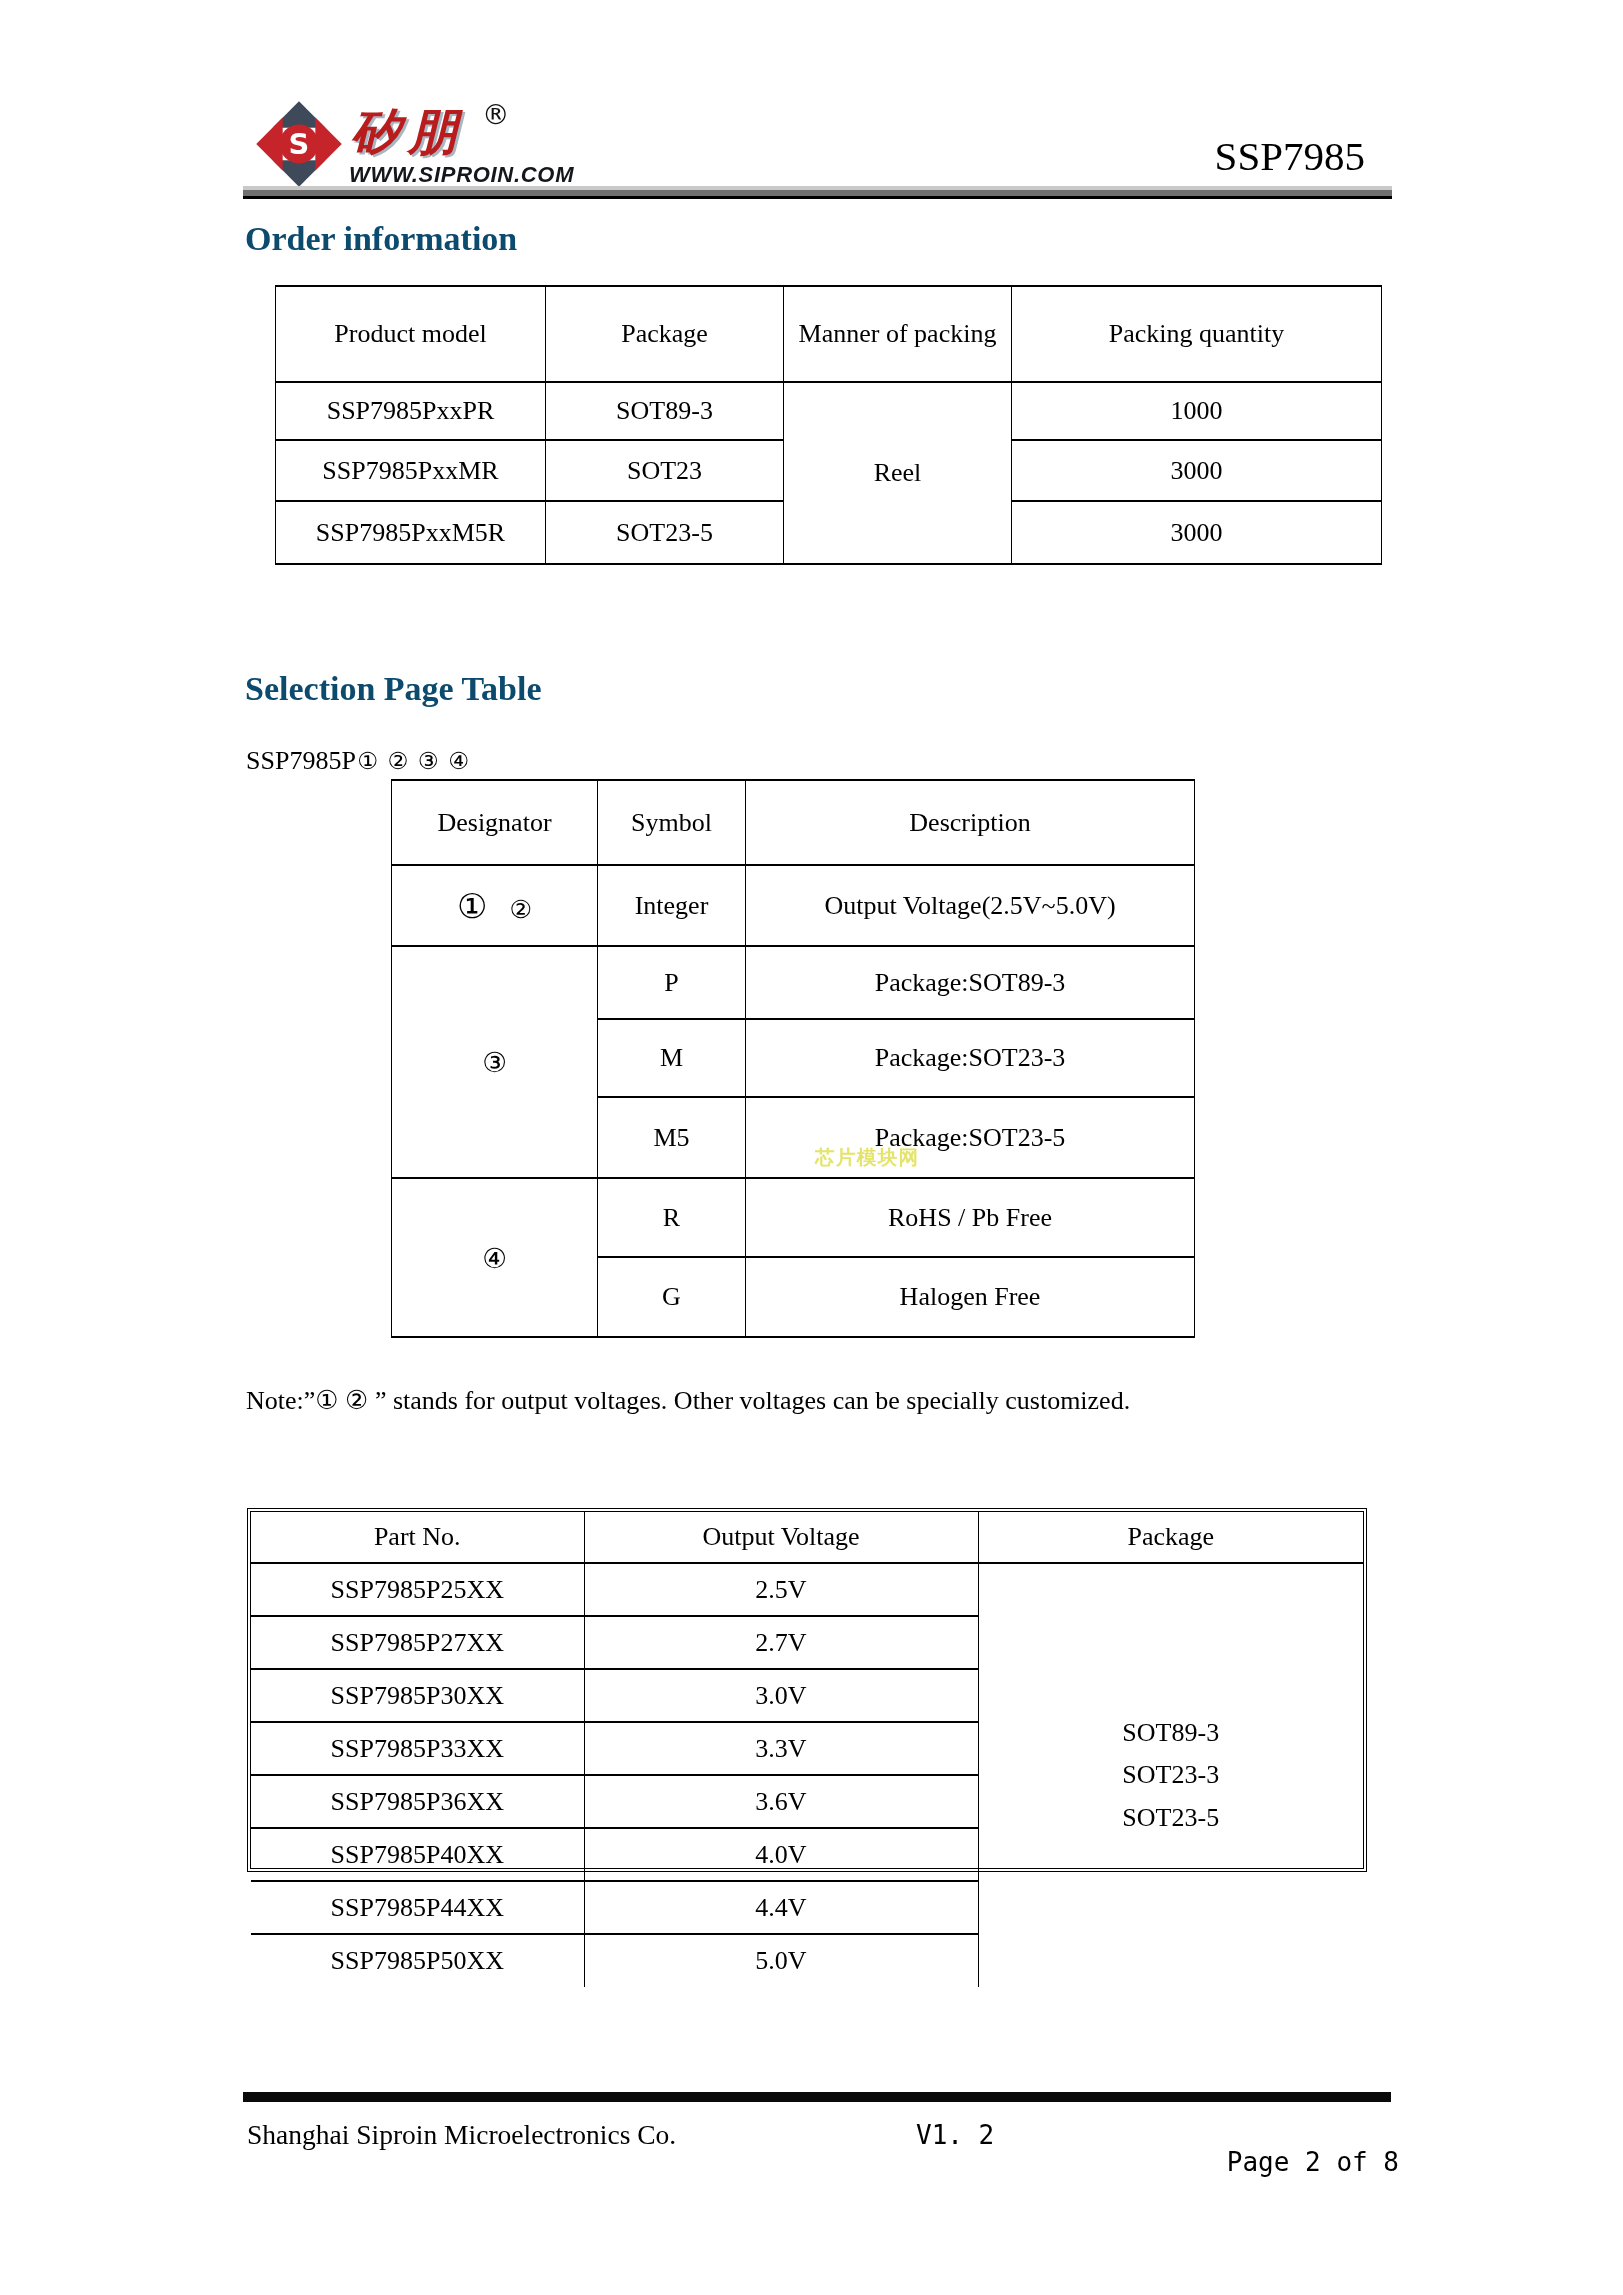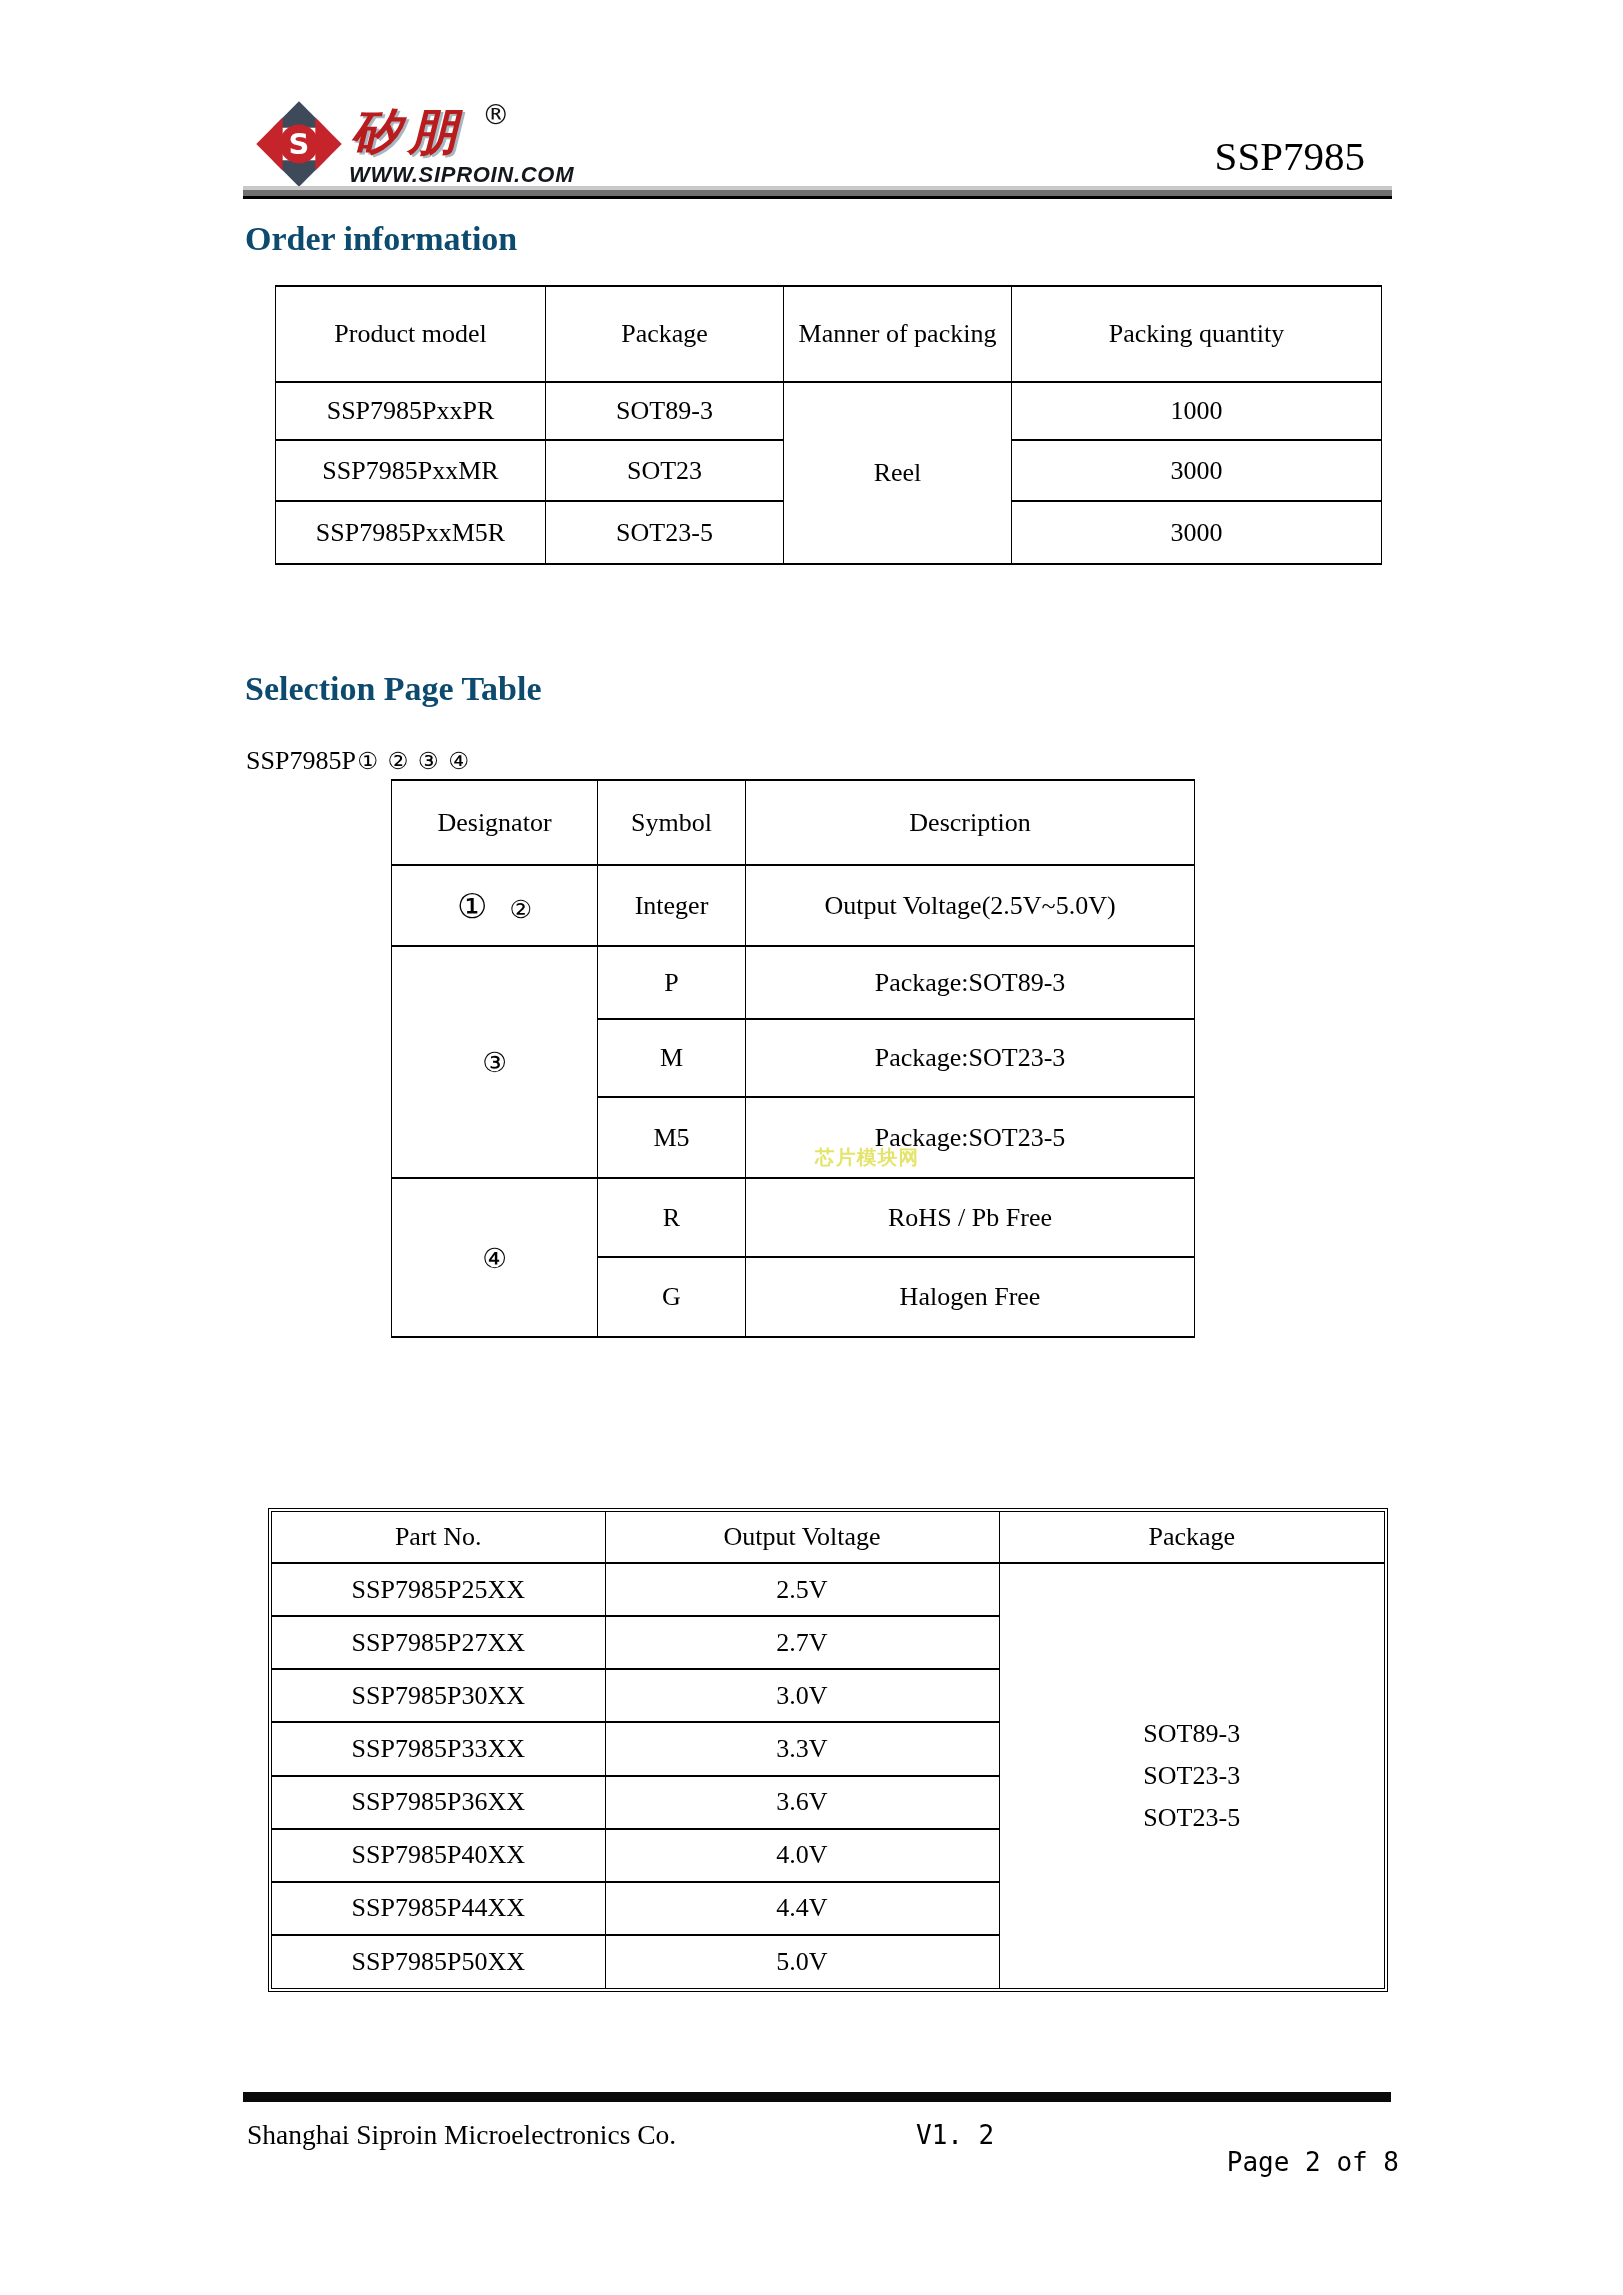--- a/index.html
+++ b/index.html
@@ -42,21 +42,21 @@
   .t1 td{border:1.3px solid #000; border-top-width:2.6px; border-bottom-width:2.6px;}
   .t1 .wrapcell{line-height:1.75;}
   
   .t2{position:absolute; left:391px; top:779px; width:803px;}
   .t2 td{border:1.3px solid #000; border-top-width:2.6px; border-bottom-width:2.6px;}
   .t2 tr:first-child td{border-top-width:2px;}
   .circ-big{font:34px "DejaVu Sans",sans-serif;}
   .circ-sm{font:25px "DejaVu Sans",sans-serif; margin-left:22px;}
   .circ-mid{font:27.5px "DejaVu Sans",sans-serif;}
   
-  .t3wrap{position:absolute; left:268px; top:1508px; width:1120px; height:484px; border:4.6px double #000; box-sizing:border-box;}
+  .t3wrap{position:absolute; left:247px; top:1508px; width:1120px; height:364px; border:4.6px double #000; box-sizing:border-box;}
   .t3t{width:100%; height:100%;}
   .t3t td{border:1.3px solid #000; border-top-width:2px; border-bottom-width:2px;}
   .t3t tr:first-child td{border-top:0;}
   .t3t tr td:first-child{border-left:0;}
   .t3t td:last-child{border-right:0;}
   .t3t tr:last-child td{border-bottom:0;}
   .t3t td.pkgcell{border-right:0; border-bottom:0; line-height:1.62;}
   
   .watermark{position:absolute; left:783px; top:1144px; font:bold 19.6px "DejaVu Sans",sans-serif;
     color:var(--watermark); letter-spacing:1.3px;margin-left:32px;}
@@ -165,20 +165,21 @@
     </tr>
     <tr style="height:80px">
       <td>G</td>
       <td>Halogen Free</td>
     </tr>
   </tbody>
     </table>
 
   <div class="watermark">芯片模块网</div>
 
+  <div class="note-line">Note:”① ② ” stands for output voltages. Other voltages can be specially customized.</div>
 
   <div class="t3wrap">
     <table class="t3t">
       <colgroup>
           <col style="width:333px">
           <col style="width:394px">
           <col>
         </colgroup>
       <tbody>
           <tr style="height:51px">

